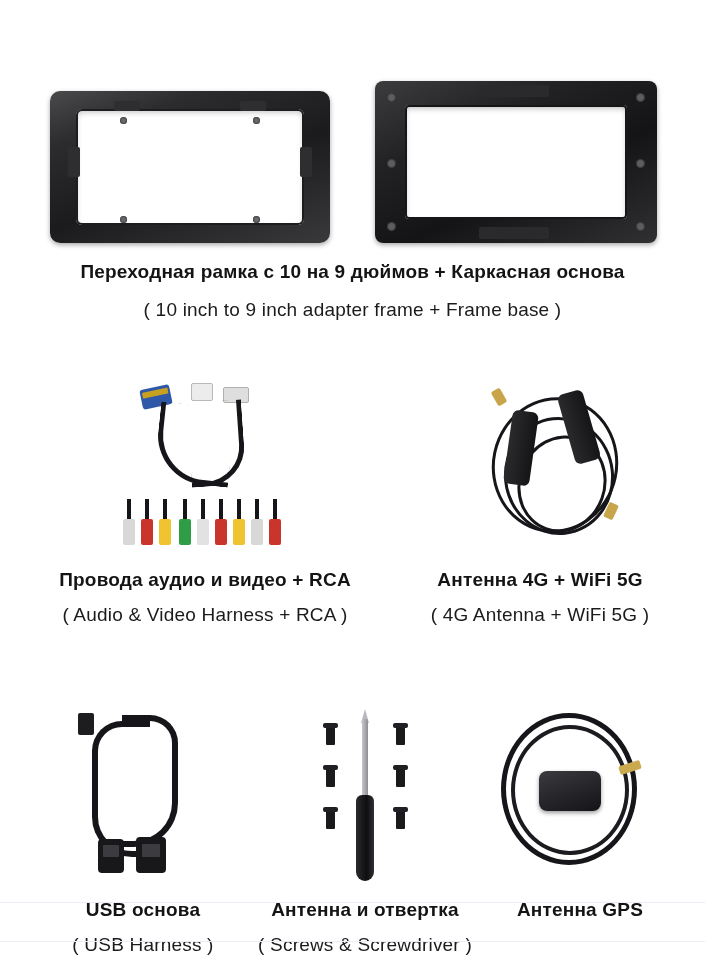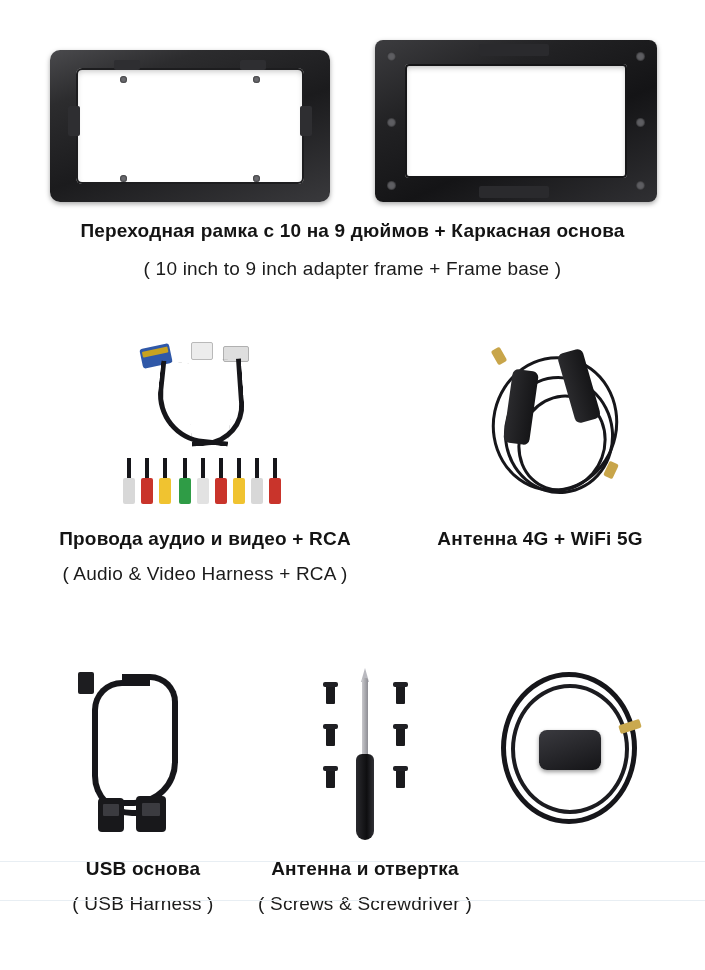--- a/index.html
+++ b/index.html
@@ -14,20 +14,21 @@
     color: #111111;
     overflow: hidden;
     position: relative;
   }
 
   .page {
     width: 705px;
     height: 740px;
     position: relative;
     background: #ffffff;
+    margin-top: 41px;
   }
 
   
   .caption-ru {
     font-size: 19px;
     font-weight: bold;
     color: #141414;
     text-align: center;
     letter-spacing: 0.2px;
     line-height: 1.15;
@@ -559,20 +560,21 @@
       <span class="pad"></span>
       <span class="pad2"></span>
       <span class="conn k1"></span>
       <span class="conn k2"></span>
     </div>
 
     <div class="cap-harness-ru caption-ru">Провода аудио и видео + RCA</div>
     <div class="cap-harness-en caption-en">( Audio &amp; Video Harness + RCA )</div>
 
     <div class="cap-ant-ru caption-ru">Антенна 4G + WiFi 5G</div>
+    <div class="cap-ant-en caption-en">( 4G Antenna + WiFi 5G )</div>
   </div>
 
   <div class="section-three">
 
     <div class="usb">
       <span class="loop"></span>
       <span class="loop2"></span>
       <span class="plug-a"></span>
       <span class="plug-b"></span>
       <span class="plug-c"></span>
@@ -596,18 +598,19 @@
       <span class="puck"></span>
       <span class="conn"></span>
     </div>
 
     <div class="cap-usb-ru caption-ru">USB основа</div>
     <div class="cap-usb-en caption-en">( USB Harness )</div>
 
     <div class="cap-tools-ru caption-ru">Антенна и отвертка</div>
     <div class="cap-tools-en caption-en">( Screws &amp; Screwdriver )</div>
 
+    <div class="cap-gps-ru caption-ru">Антенна GPS</div>
   </div>
 
   <div class="hairline h1"></div>
   <div class="hairline h2"></div>
 
 </div>
 
 </body></html>

